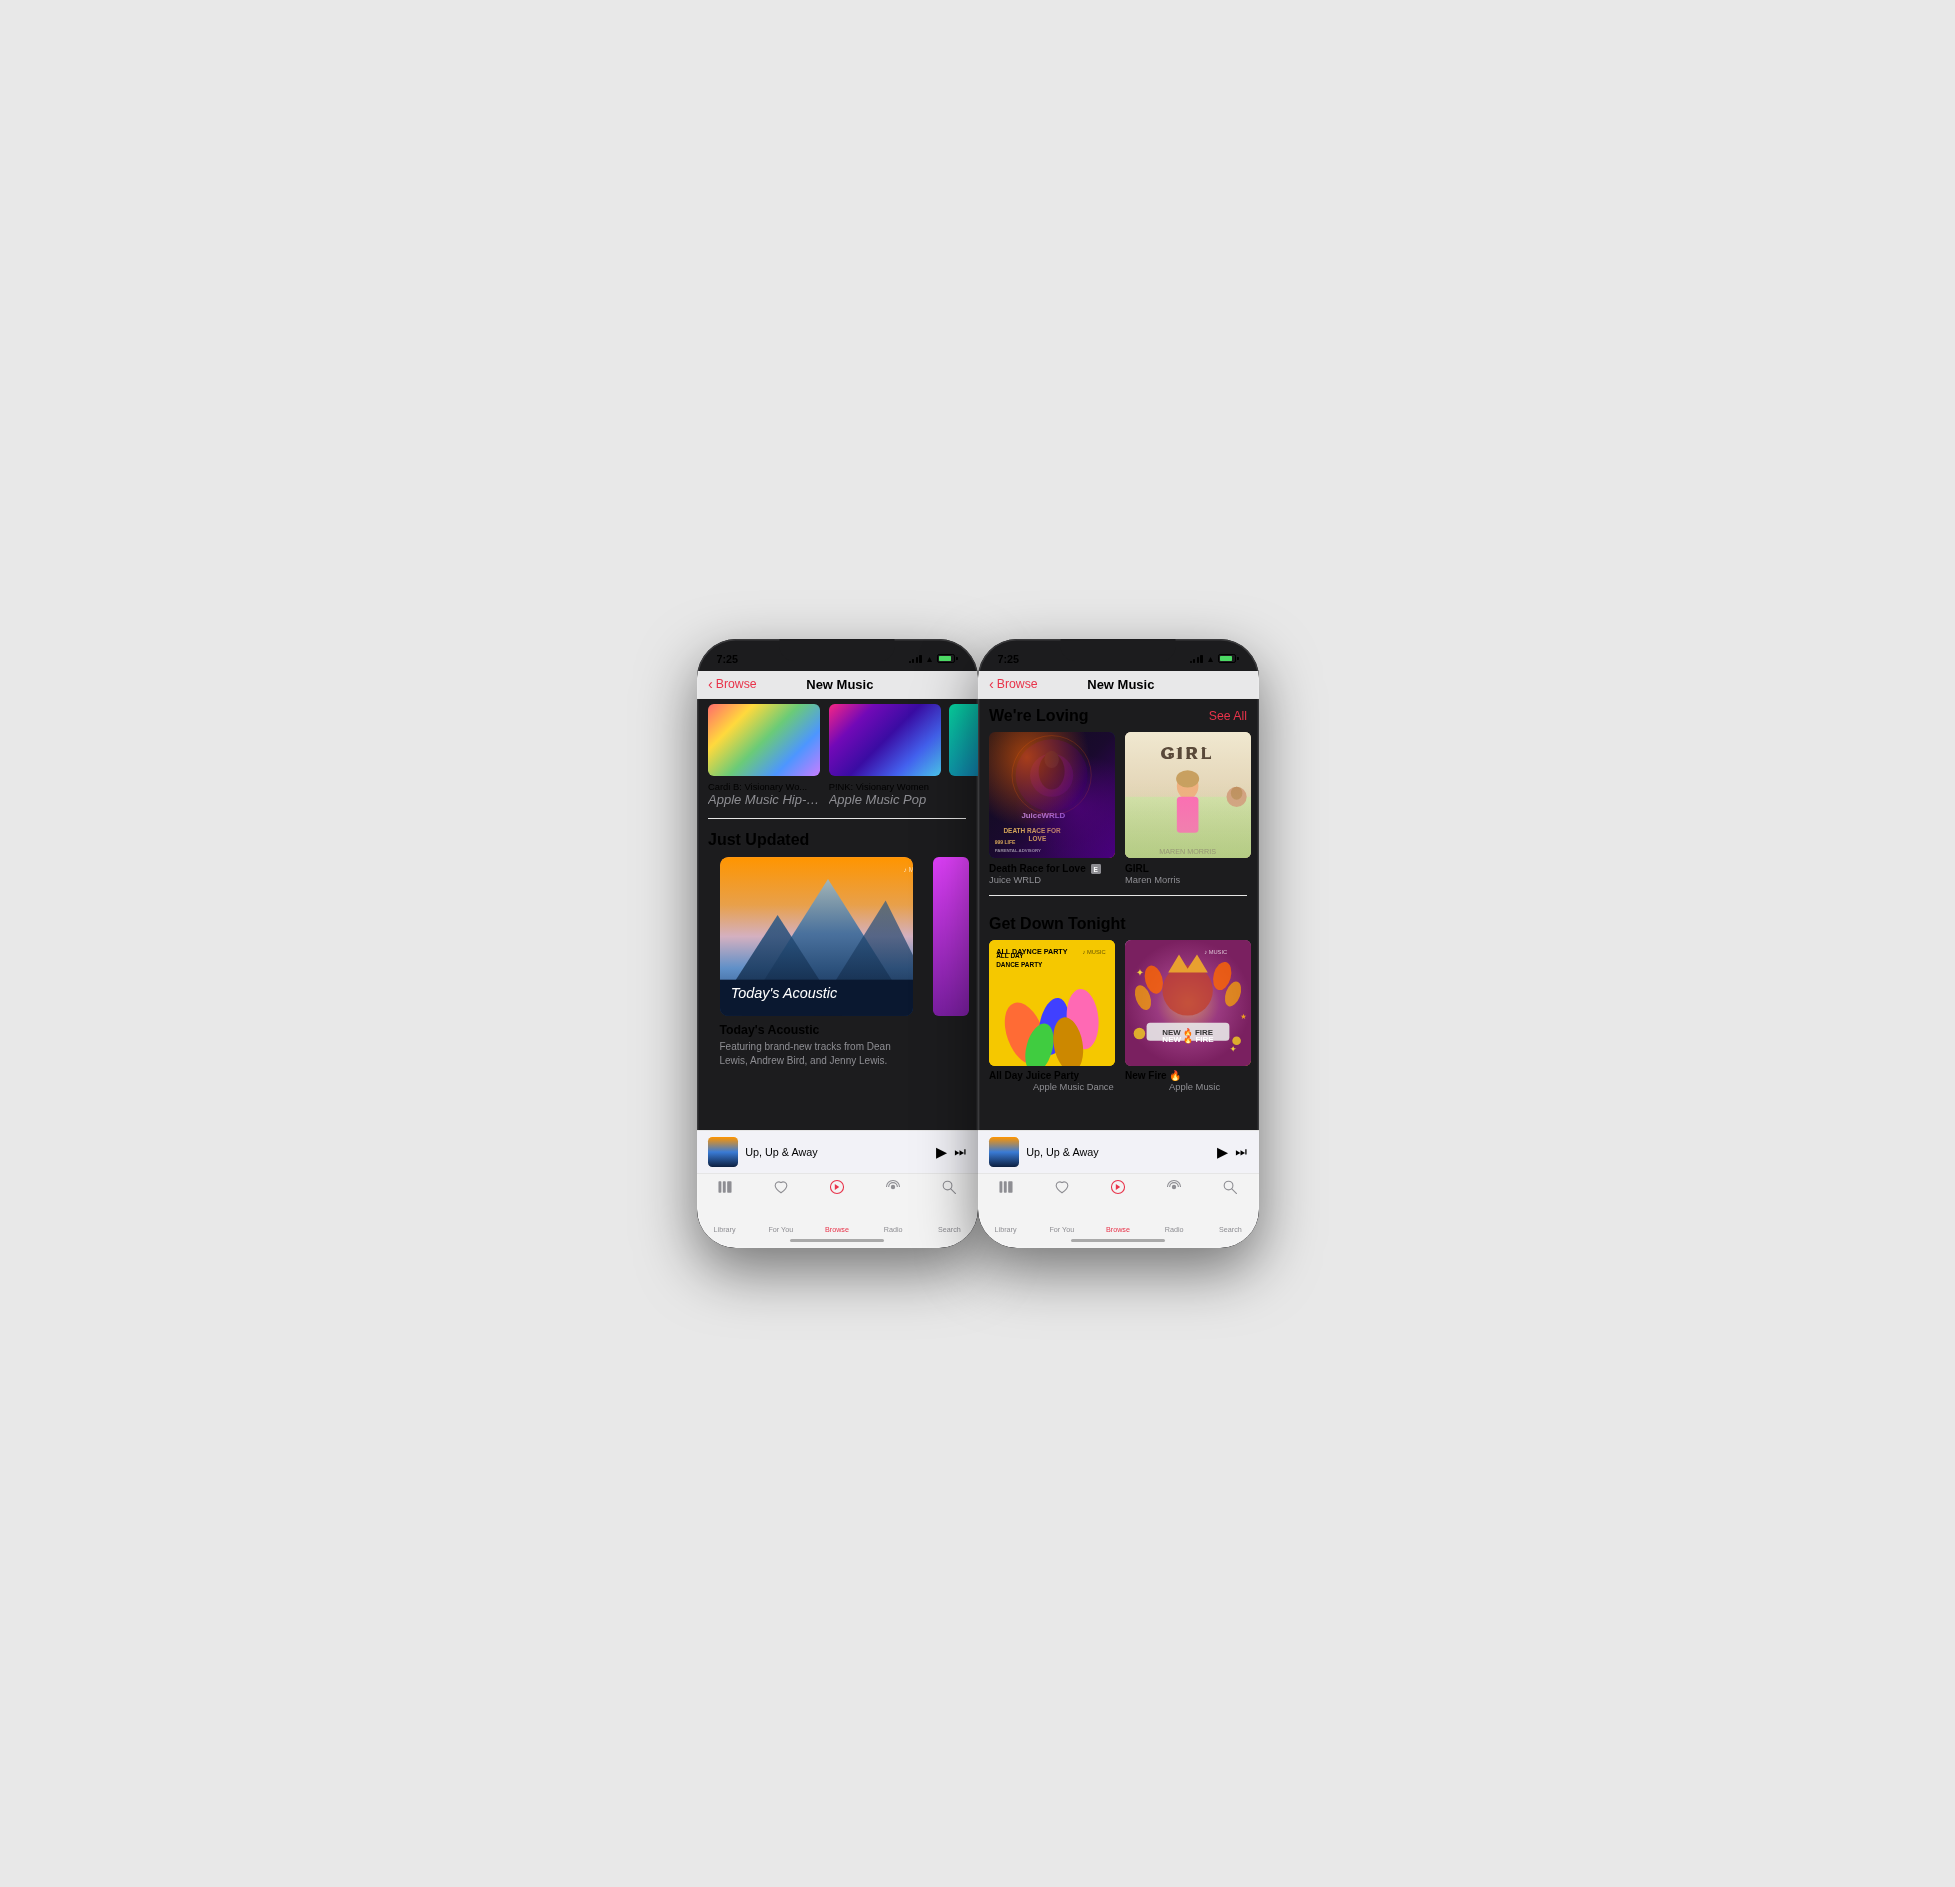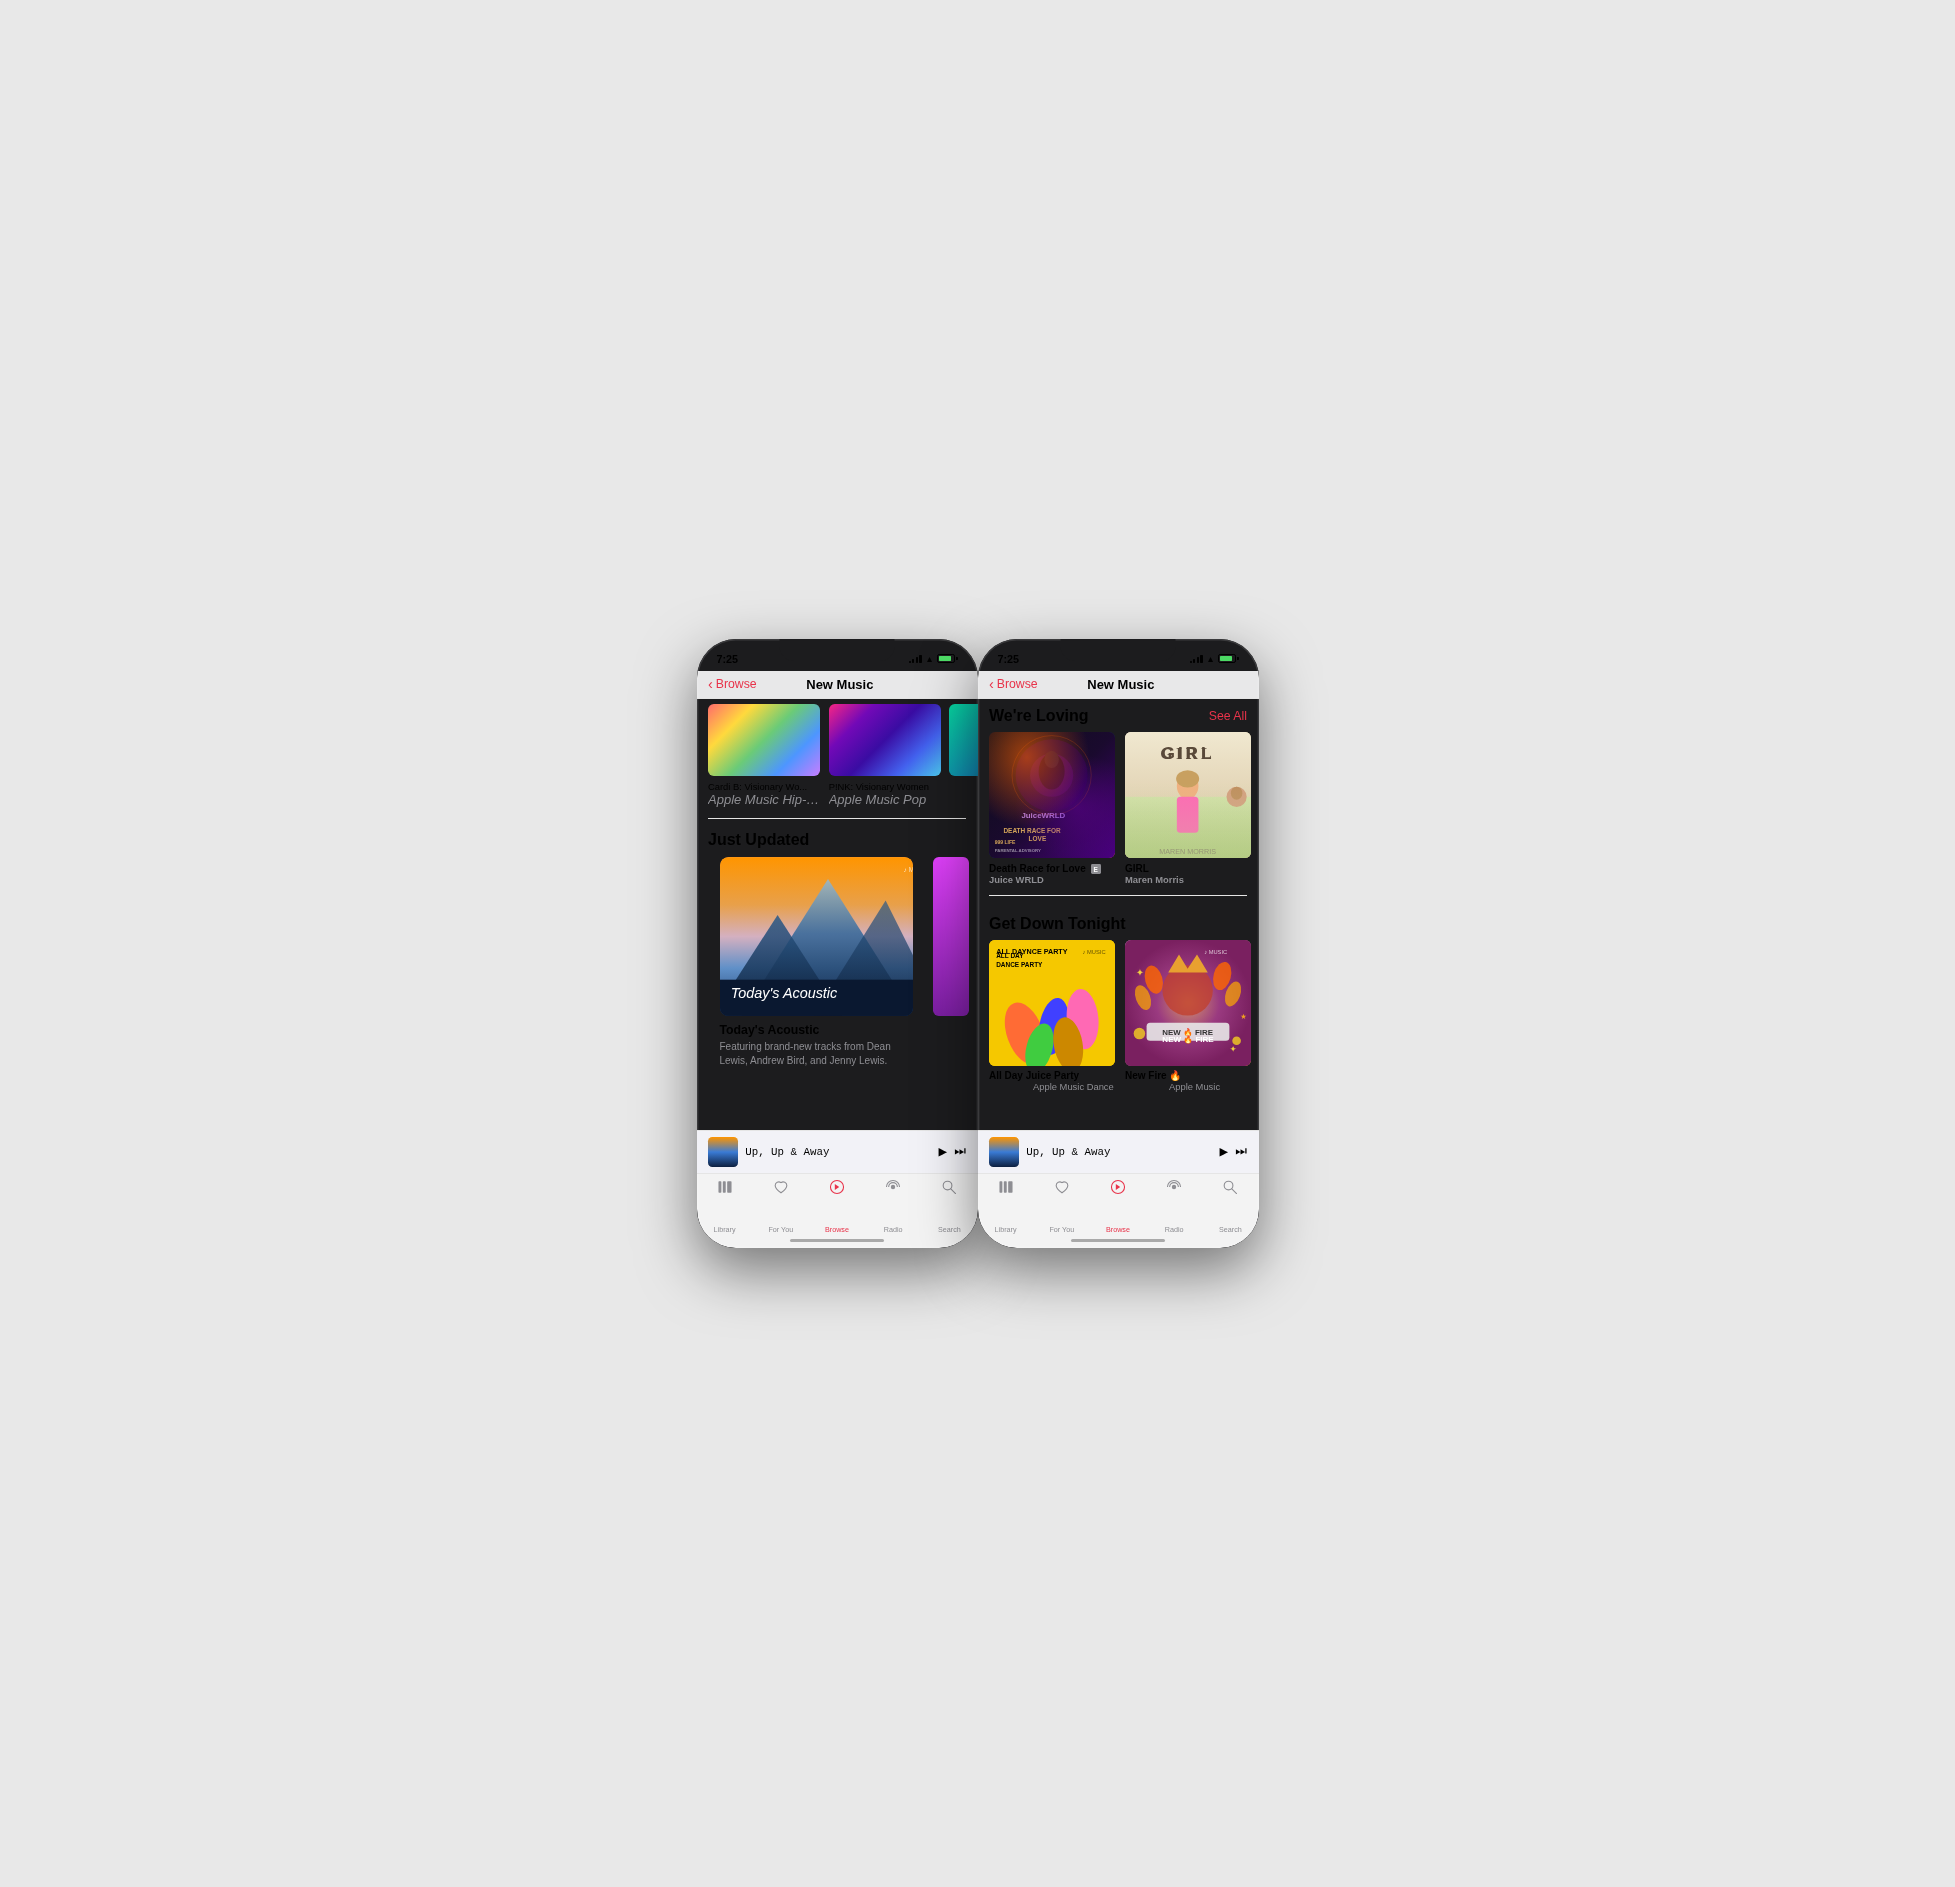--- a/index.html
+++ b/index.html
@@ -229,21 +229,20 @@
       line-height: 1.4;
     }
     
     .now-playing-bar {
       display: flex;
       align-items: center;
       padding: 5.8px 11.5px;
       background: #f2f2f7;
       border-top: 0.7px solid #e5e5e5;
       gap: 7.2px;
-      font-family: Liberation Mono, monospace;
     }
     .now-playing-thumb {
       width: 30px;
       height: 30px;
       border-radius: 4.3px;
       background: linear-gradient(180deg, #ff9500 0%, #3a7bd5 50%, #0d2040 100%);
       flex-shrink: 0;
     }
     .now-playing-title {
       flex: 1;
@@ -390,21 +389,20 @@
       background: linear-gradient(to bottom, transparent, rgba(180,220,150,0.3));
     }
     .album-title {
       font-size: 10px;
       font-weight: 600;
       color: #000;
     }
     .album-artist {
       font-size: 9.4px;
       color: #8e8e93;
-      font-weight: bold;
     }
     .explicit-badge {
       display: inline-flex;
       align-items: center;
       justify-content: center;
       width: 10px;
       height: 10px;
       background: #8e8e93;
       color: #fff;
       font-size: 6.5px;

